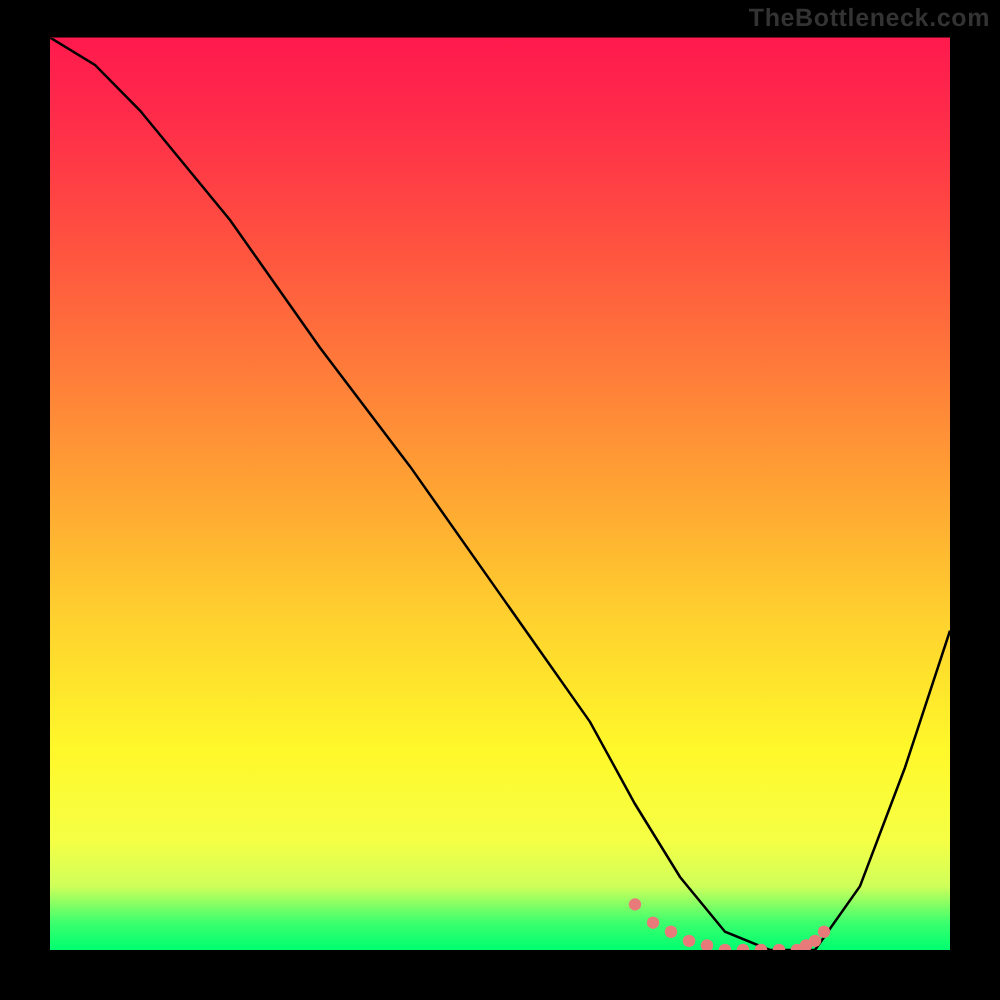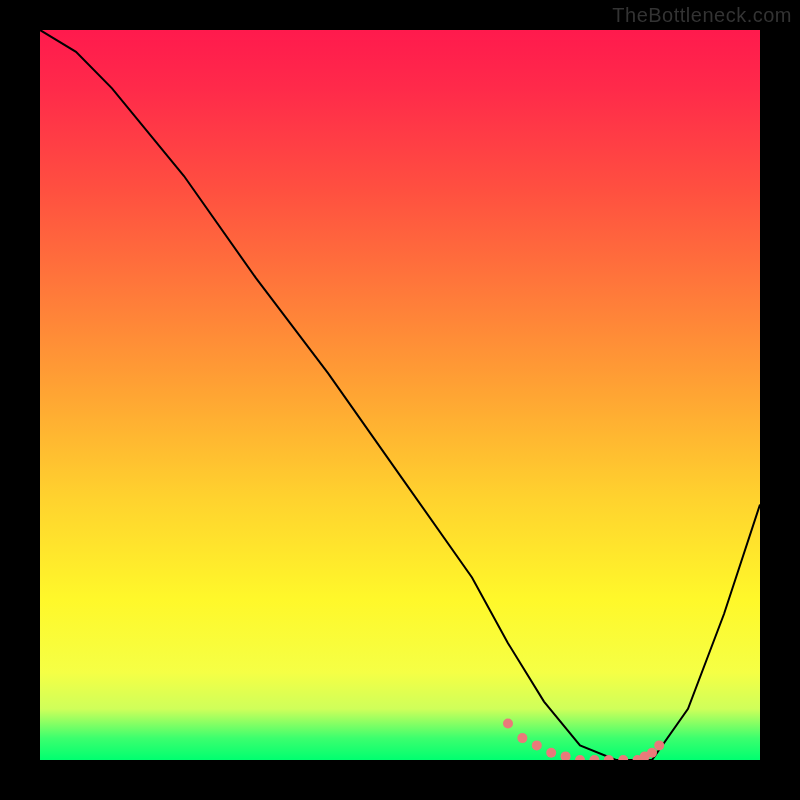--- a/index.html
+++ b/index.html
@@ -16,21 +16,21 @@
     width: 800px;
     height: 800px;
     background: #000;
   }
   .watermark {
     position: absolute;
     top: 4px;
     right: 8px;
     color: #333;
     font-size: 20px;
-    font-weight: normal;
+    font-weight: bold;
     letter-spacing: 0.5px;
   }
   .plot {
     position: absolute;
     left: 40px;
     top: 30px;
     width: 720px;
     height: 730px;
   }
   .gradient {

